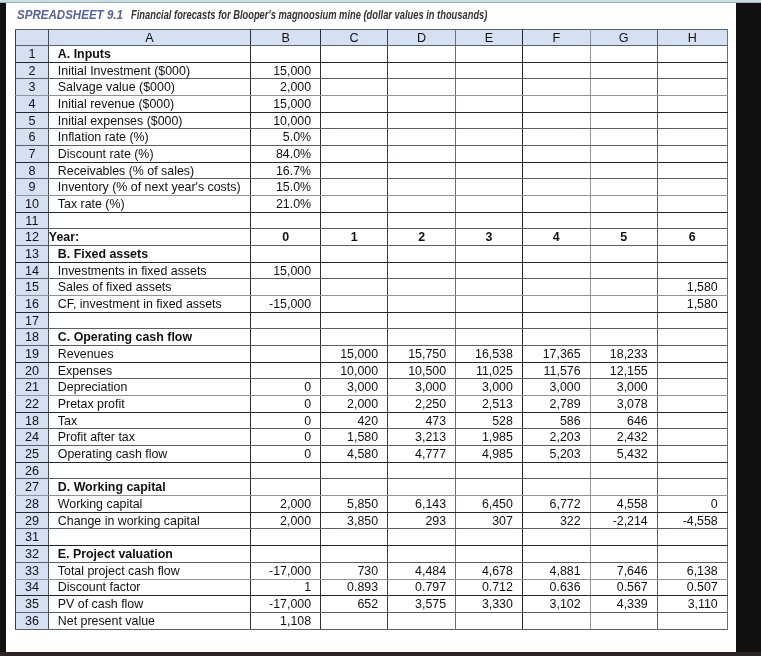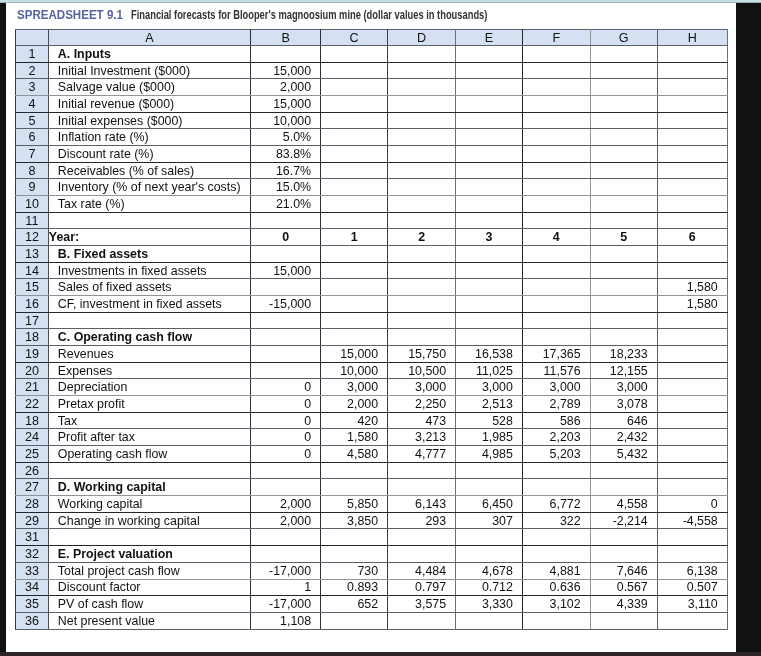--- a/index.html
+++ b/index.html
@@ -5,21 +5,21 @@
 <style>
   html,body{margin:0;padding:0;}
   body{width:761px;height:656px;background:#ffffff;overflow:hidden;position:relative;
        font-family:"Liberation Sans",sans-serif;-webkit-font-smoothing:antialiased;}
   #page{position:absolute;left:0;top:0;width:761px;height:656px;background:#ffffff;}
   .topband{position:absolute;left:0;top:0;width:761px;height:2px;background:#c9dde2;}
   .topband2{position:absolute;left:0;top:2px;width:761px;height:1px;background:#9fb2b7;}
   .leftbar{position:absolute;left:0;top:3px;width:6.3px;height:648.7px;background:#111111;}
   .rightbar{position:absolute;left:736.3px;top:3px;width:24.7px;height:648.8px;background:#111111;}
   .bottombar{position:absolute;left:0;top:651.8px;width:761px;height:4.2px;background:#2b2523;}
-  .caption{position:absolute;left:0;top:0;width:761px;height:36px;}
+  .caption{position:absolute;left:0;top:0;width:761px;height:36px;font-style:italic;}
   .caption span{position:absolute;display:block;white-space:nowrap;transform-origin:left top;line-height:14px;}
   .caption .lab{left:17px;top:7.8px;font-size:12.65px;font-weight:bold;color:#57639c;transform:scaleX(0.914);}
   .caption .cap{left:131px;top:7.6px;font-size:12.35px;font-weight:bold;color:#333333;transform:scaleX(0.756);}
   #sheet{position:absolute;left:15px;top:29px;border-collapse:collapse;border-spacing:0;
          table-layout:fixed;font-size:12.4px;color:#111111;}
   #sheet td,#sheet th{padding:0;margin:0;border:1px solid #5a6068;overflow:hidden;white-space:nowrap;}
   #sheet th{background:#d5e0f2;font-weight:normal;font-size:12.6px;text-align:center;height:15px;}
   #sheet td{height:15.68px;}
   #sheet td.rn{background:#d5e0f2;text-align:center;font-size:12.6px;}
   #sheet td.a{text-align:left;padding-left:9px;}
@@ -145,21 +145,21 @@
         <td class="num"></td>
         <td class="num"></td>
         <td class="num"></td>
         <td class="num"></td>
         <td class="num"></td>
         <td class="num"></td>
       </tr>
       <tr class="bB">
         <td class="rn">7</td>
         <td class="a">Discount rate (%)</td>
-        <td class="num">83.8%</td>
+        <td class="num">84.0%</td>
         <td class="num"></td>
         <td class="num"></td>
         <td class="num"></td>
         <td class="num"></td>
         <td class="num"></td>
         <td class="num"></td>
       </tr>
       <tr class="bG">
         <td class="rn">8</td>
         <td class="a">Receivables (% of sales)</td>

